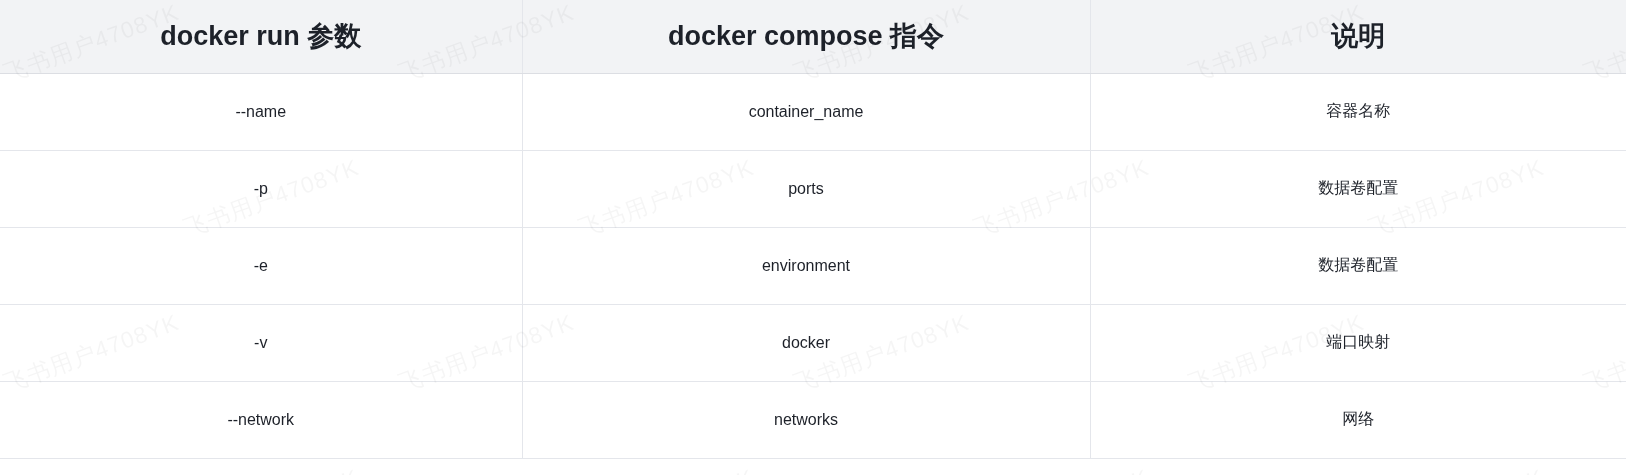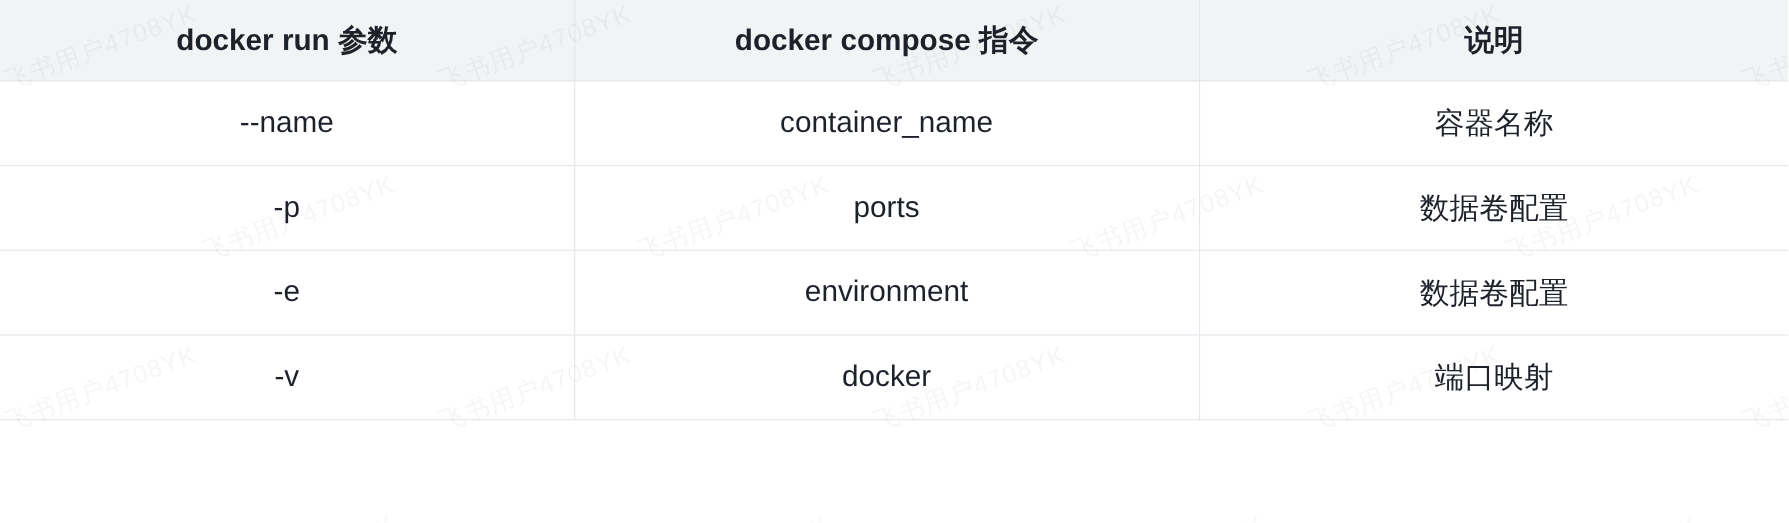--- a/index.html
+++ b/index.html
@@ -76,21 +76,21 @@
     background: #f2f3f5;
     height: 73px;
     font-size: 27px;
     font-weight: bold;
     color: #1d2129;
     border-bottom: 1px solid #dcdee3;
   }
 
   table.doc-table tbody td {
     height: 77px;
-    font-size: 27px;
+    font-size: 16px;
     font-weight: normal;
     color: #1d2129;
     background: #ffffff;
   }
 
   
   .source-overlay {
     position: absolute;
     right: 18px;
     bottom: 20px;
@@ -136,20 +136,25 @@
         <tr>
           <td>-e</td>
           <td>environment</td>
           <td>数据卷配置</td>
         </tr>
         <tr>
           <td>-v</td>
           <td>docker</td>
           <td>端口映射</td>
         </tr>
+        <tr>
+          <td>--network</td>
+          <td>networks</td>
+          <td>网络</td>
+        </tr>
       </tbody>
     </table>
   </div>
 
   <div class="watermark-layer">
       <span class="wm" style="left: 0px; top: 60px;">飞书用户4708YK</span>
       <span class="wm" style="left: 395px; top: 60px;">飞书用户4708YK</span>
       <span class="wm" style="left: 790px; top: 60px;">飞书用户4708YK</span>
       <span class="wm" style="left: 1185px; top: 60px;">飞书用户4708YK</span>
       <span class="wm" style="left: 1580px; top: 60px;">飞书用户4708YK</span>

